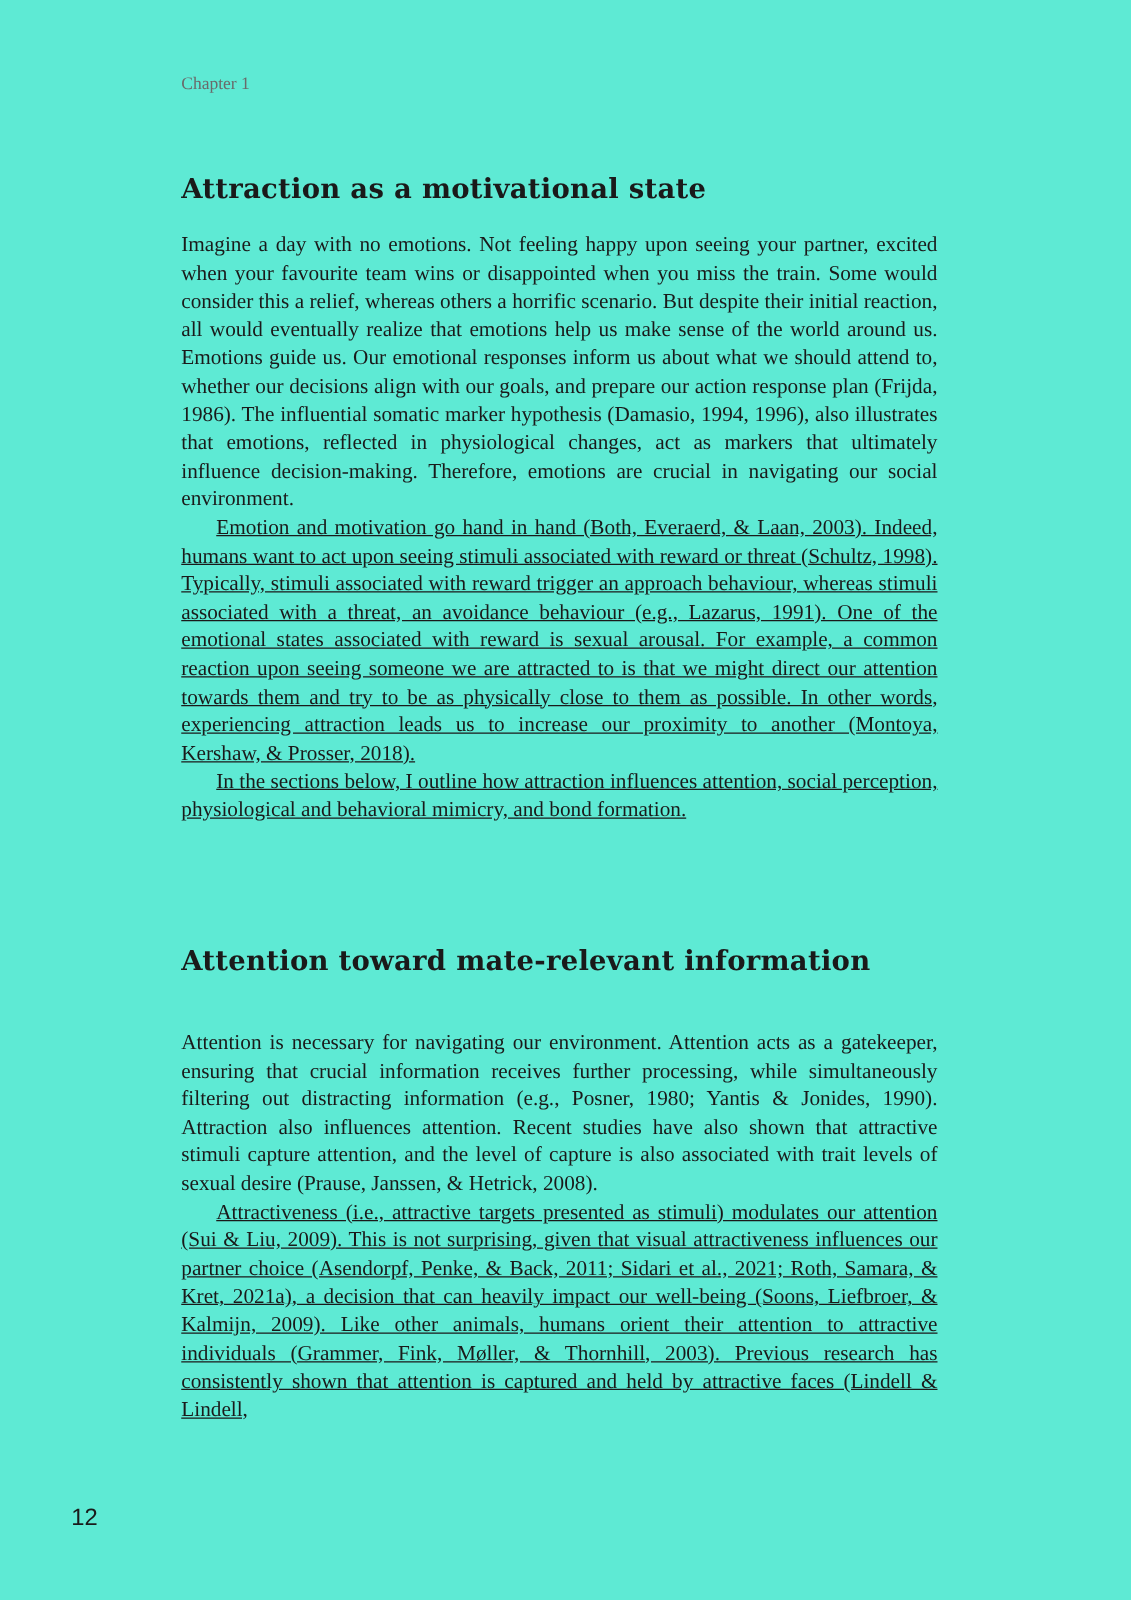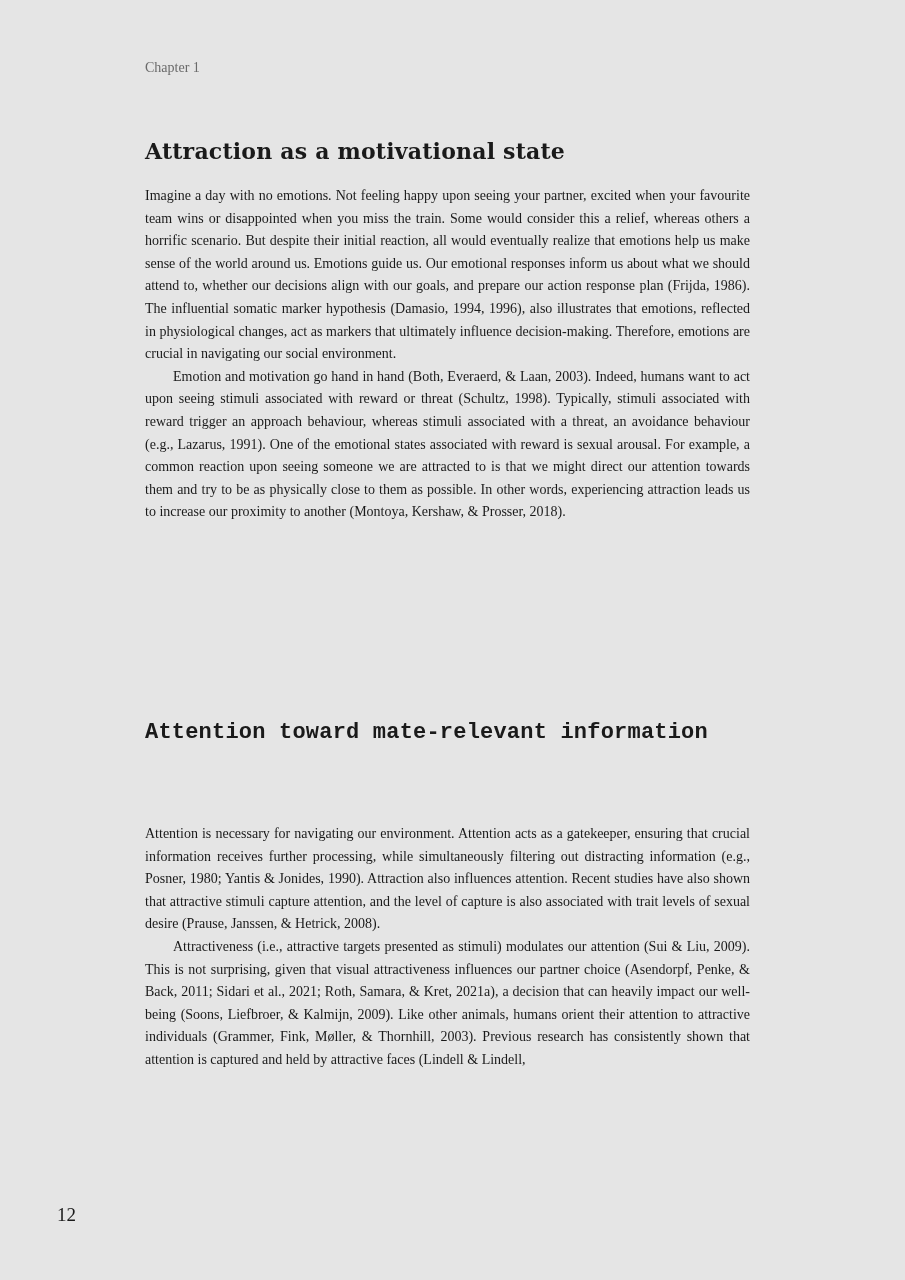--- a/index.html
+++ b/index.html
@@ -1,53 +1,54 @@
 <!DOCTYPE html>
 <html><head>
 <meta charset="utf-8">
 <style>
   html, body { margin: 0; padding: 0; background: #ffffff; }
   body { width: 905px; height: 1280px; position: relative; overflow: hidden; }
-  .page { position: absolute; left: 0; top: 0; width: 905px; height: 1280px; background: #e5e5e5; }
+  .page { position: absolute; left: 0; top: 0; width: 905px; height: 1280px; background: #5eead4; }
   .running-head {
     position: absolute; left: 145px; top: 60px;
     font-family: "Liberation Serif", serif; font-size: 14px; color: #6a6a6a;
   }
   .content { position: absolute; left: 145px; top: 0; width: 605px; }
   h2 {
     font-family: "DejaVu Serif", serif; font-weight: bold; font-size: 22px;
     color: #1a1a1a; margin: 0; position: absolute; left: 0; white-space: nowrap;
     letter-spacing: 0.2px;
   }
   .h1pos { top: 138px; }
-  .h2pos { top: 720px; font-family: Liberation Mono, monospace; }
+  .h2pos { top: 756px; }
   .block { position: absolute; left: 0; width: 605px; }
   .b1 { top: 185px; }
   .b2 { top: 823px; }
   p {
-    font-family: "Liberation Serif", serif; font-size: 14px; line-height: 22.6px;
+    font-family: "Liberation Serif", serif; font-size: 17px; line-height: 22.6px;
     color: #1a1a1a; margin: 0; text-align: justify; hyphens: manual;
   }
-  p.indent { text-indent: 28px; }
+  p.indent { text-indent: 28px; text-decoration: underline; }
   .folio {
     position: absolute; left: 57px; top: 1204px;
-    font-family: Liberation Serif, serif; font-size: 19px; color: #1a1a1a; text-align: center;
+    font-family: Liberation Sans, sans-serif; font-size: 19px; color: #1a1a1a; text-align: center;
   }
 </style>
 </head>
 <body>
 
 <div class="page">
   <div class="running-head">Chapter 1</div>
 
   <div class="content">
     <h2 class="h1pos">Attraction as a motivational state</h2>
     <div class="block b1">
       <p>Imagine a day with no emotions. Not feeling happy upon seeing your part­ner, excited when your favourite team wins or disappointed when you miss the train. Some would consider this a relief, whereas others a horrific sce­nario. But despite their initial reaction, all would eventually realize that emotions help us make sense of the world around us. Emotions guide us. Our emotional responses inform us about what we should attend to, whether our decisions align with our goals, and prepare our action response plan (Frijda, 1986). The influential somatic marker hypothesis (Damasio, 1994, 1996), also illustrates that emotions, reflected in physiological changes, act as markers that ultimately influence decision-making. Therefore, emotions are crucial in navigating our social environment.</p>
       <p class="indent">Emotion and motivation go hand in hand (Both, Everaerd, &amp; Laan, 2003). Indeed, humans want to act upon seeing stimuli associated with reward or threat (Schultz, 1998). Typically, stimuli associated with reward trigger an approach behaviour, whereas stimuli associated with a threat, an avoidance behaviour (e.g., Lazarus, 1991). One of the emotional states associated with reward is sexual arousal. For example, a common reaction upon seeing someone we are attracted to is that we might direct our attention towards them and try to be as physically close to them as possible. In other words, experiencing attraction leads us to increase our proximity to another (Montoya, Kershaw, &amp; Prosser, 2018).</p>
+      <p class="indent">In the sections below, I outline how attraction influences attention, social perception, physiological and behavioral mimicry, and bond formation.</p>
     </div>
 
     <h2 class="h2pos">Attention toward mate-relevant information</h2>
     <div class="block b2">
       <p>Attention is necessary for navigating our environment. Attention acts as a gatekeeper, ensuring that crucial information receives further processing, while simultaneously filtering out distracting information (e.g., Posner, 1980; Yantis &amp; Jonides, 1990). Attraction also influences attention. Recent studies have also shown that attractive stimuli capture attention, and the level of capture is also associated with trait levels of sexual desire (Prause, Janssen, &amp; Hetrick, 2008).</p>
       <p class="indent">Attractiveness (i.e., attractive targets presented as stimuli) modulates our attention (Sui &amp; Liu, 2009). This is not surprising, given that visual at­tractiveness influences our partner choice (Asendorpf, Penke, &amp; Back, 2011; Sidari et al., 2021; Roth, Samara, &amp; Kret, 2021a), a decision that can heav­ily impact our well-being (Soons, Liefbroer, &amp; Kalmijn, 2009). Like other animals, humans orient their attention to attractive individuals (Grammer, Fink, Møller, &amp; Thornhill, 2003). Previous research has consistently shown that attention is captured and held by attractive faces (Lindell &amp; Lindell,</p>
     </div>
   </div>
 
   <div class="folio">12</div>

